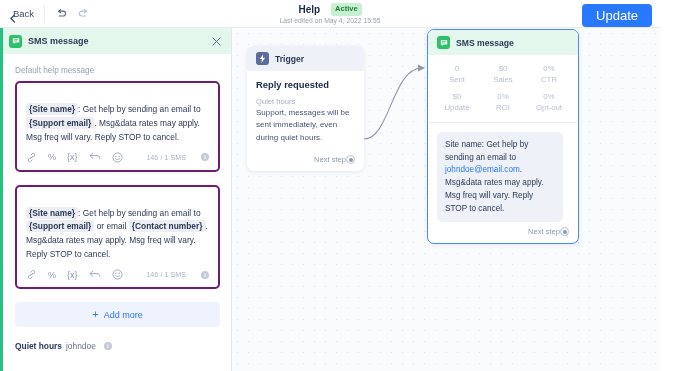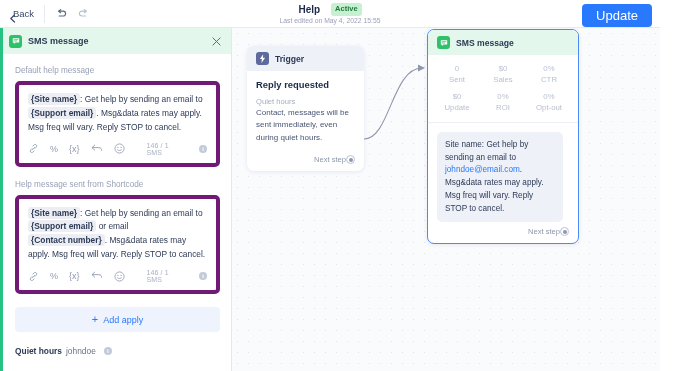--- a/index.html
+++ b/index.html
@@ -85,22 +85,22 @@
   .close-x { cursor: pointer; display: flex; align-items: center; padding: 2px; }
 
   .panel-body {
     flex: 1; overflow: hidden;
     padding: 12px 11px 0 15px;
   }
   .field-label {
     font-size: 8.2px; color: #98a1b6; margin-bottom: 6px;
   }
   .msg-box {
-    border: 4px solid #701a75; border-radius: 5px;
-    background: #fff; padding: 8px 9px 0 9px;
+    border: 2px solid #701a75; border-radius: 5px;
+    background: #fff; padding: 20px 9px 0 9px;
     margin-bottom: 13px;
   }
   .msg-text {
     font-size: 8.4px; line-height: 1.65; color: #2d3a56;
   }
   .mtag {
     background: #eceef3; color: #2d3a56;
     border-radius: 3px; padding: 1px 3px;
     font-weight: bold; white-space: nowrap;
   }
@@ -288,21 +288,20 @@
                   <circle cx="7.8" cy="4.8" r=".7" fill="#9aa4ba"></circle>
                   <path d="M3.8 7.5c.6.9 3.8.9 4.4 0" stroke="#9aa4ba" stroke-width="1" fill="none" stroke-linecap="round"></path>
                 </svg>
             </span>
             <span class="tb-spacer"></span>
             <span class="sms-count">146 / 1 SMS</span>
             <span class="info-dot">i</span>
           </div>
         </div>
 
-        <div class="field-label">Help message sent from Shortcode</div>
         <div class="msg-box">
           <div class="msg-text"><span class="mtag">{Site name}</span><span>: Get help by sending an email to </span><span class="mtag">{Support email}</span><span> or email </span><span class="mtag">{Contact number}</span><span>. Msg&amp;data rates may apply. Msg freq will vary. Reply STOP to cancel.</span></div>
           <div class="msg-toolbar">
             <span class="tb-icon">
               <svg width="11" height="11" viewBox="0 0 12 12">
                   <path d="M4.7 7.3l2.6-2.6M4.3 6.2L2.9 7.6a1.7 1.7 0 002.4 2.4l1.4-1.4M7.7 5.8l1.4-1.4a1.7 1.7 0 00-2.4-2.4L5.3 3.4" stroke="#9aa4ba" stroke-width="1" fill="none" stroke-linecap="round"></path>
                 </svg>
             </span>
             <span class="tb-icon-txt">%</span>
             <span class="tb-icon-txt">{x}</span>
@@ -321,21 +320,21 @@
                 </svg>
             </span>
             <span class="tb-spacer"></span>
             <span class="sms-count">146 / 1 SMS</span>
             <span class="info-dot">i</span>
           </div>
         </div>
 
         <div class="add-more">
           <span class="plus-ico">+</span>
-          <span>Add apply</span>
+          <span>Add more</span>
         </div>
 
         <div class="quiet-row">
           <span class="quiet-strong">Quiet hours</span>
           <span class="quiet-state">johndoe</span>
           <span class="info-dot">i</span>
         </div>
       </div>
     </div>
 
@@ -350,21 +349,21 @@
           <span class="trig-chip">
             <svg width="7" height="9" viewBox="0 0 8 10">
                 <path d="M4.8 0L1 5.6h2.3L2.8 10 7 4.2H4.4z" fill="#fff"></path>
               </svg>
           </span>
           <span class="node-head-title">Trigger</span>
         </div>
         <div class="node-body">
           <div class="node-title">Reply requested</div>
           <div class="node-sub-label">Quiet hours</div>
-          <div class="node-sub-text">Contact, messages will be sent immediately, even during quiet hours.</div>
+          <div class="node-sub-text">Support, messages will be sent immediately, even during quiet hours.</div>
         </div>
         <div class="next-row">
           <span class="next-label">Next step</span>
           <span class="port">
               <i></i>
             </span>
         </div>
       </div>
 
       <div class="node node-sms">

